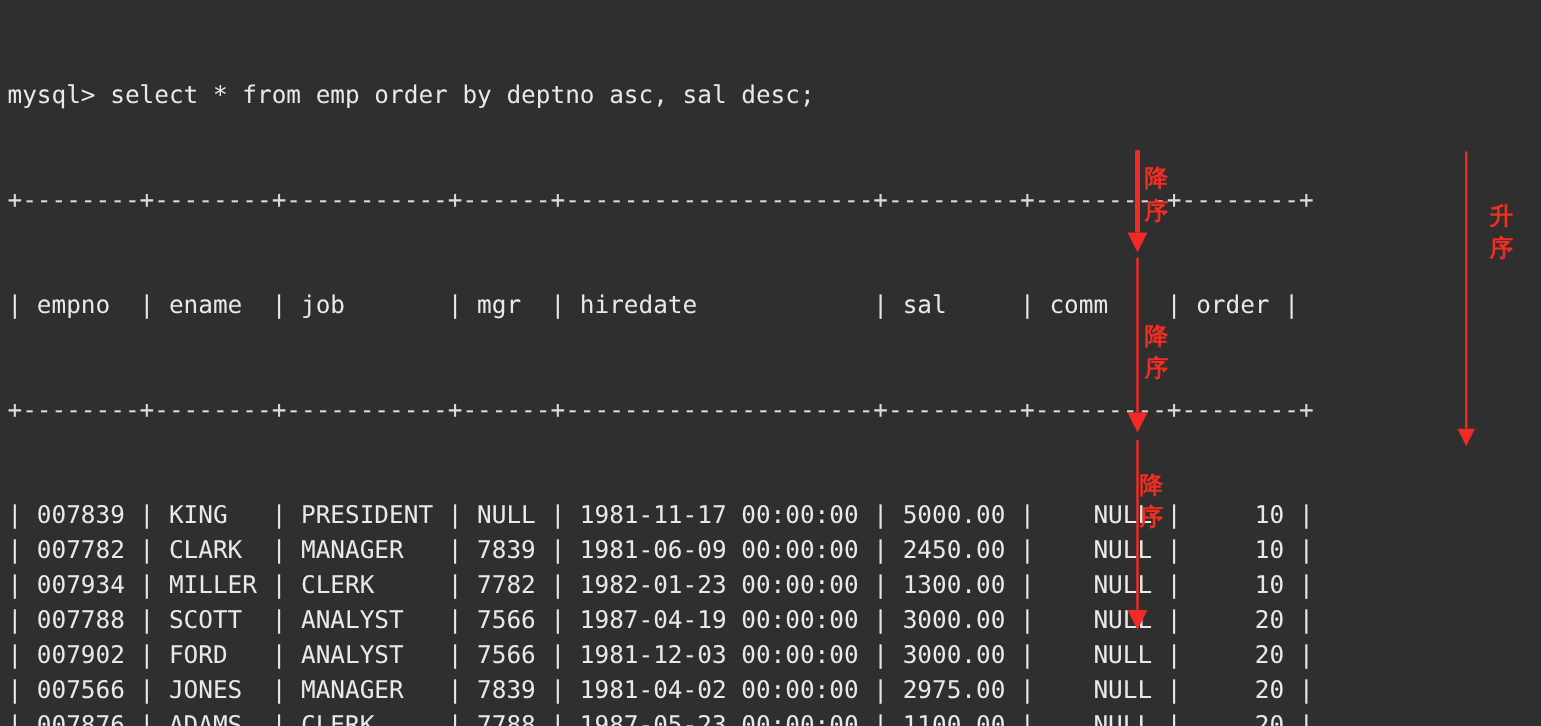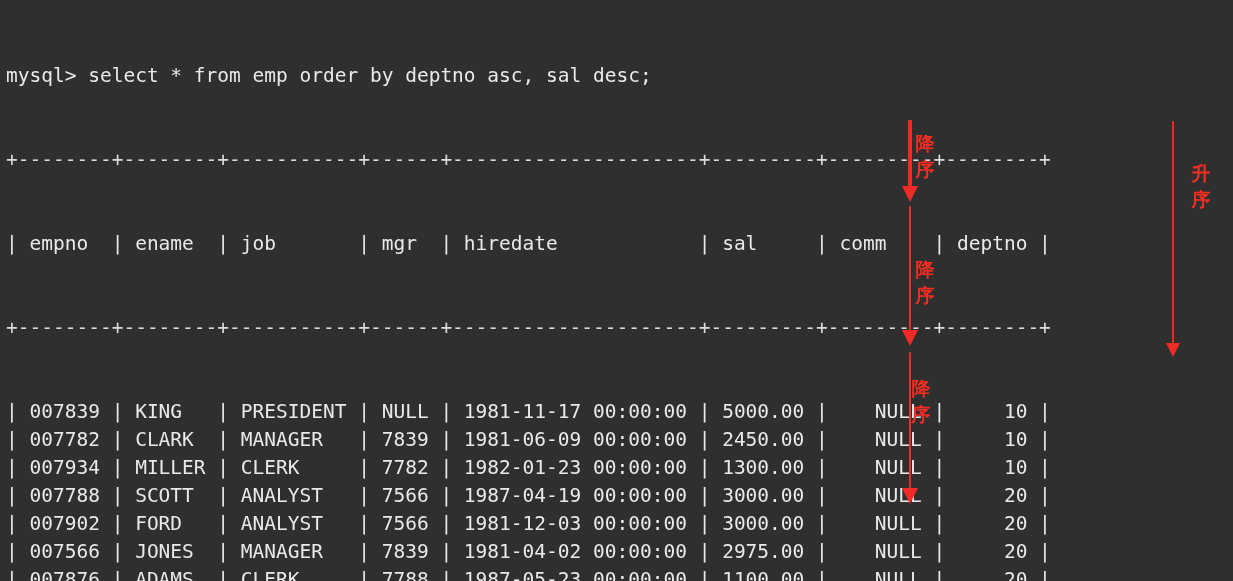--- a/index.html
+++ b/index.html
@@ -89,21 +89,21 @@
   }
 </style>
 </head>
 <body>
 
 <div id="terminal">
 
   <div class="term-lines">
     <div class="line">mysql&gt; select * from emp order by deptno asc, sal desc;</div>
     <div class="line rule">+--------+--------+-----------+------+---------------------+---------+---------+--------+</div>
-    <div class="line">| empno  | ename  | job       | mgr  | hiredate            | sal     | comm    | deptno |</div>
+    <div class="line">| empno  | ename  | job       | mgr  | hiredate            | sal     | comm    | order |</div>
     <div class="line rule">+--------+--------+-----------+------+---------------------+---------+---------+--------+</div>
     <div id="body-rows"><div class="line">| 007839 | KING   | PRESIDENT | NULL | 1981-11-17 00:00:00 | 5000.00 |    NULL |     10 |</div><div class="line">| 007782 | CLARK  | MANAGER   | 7839 | 1981-06-09 00:00:00 | 2450.00 |    NULL |     10 |</div><div class="line">| 007934 | MILLER | CLERK     | 7782 | 1982-01-23 00:00:00 | 1300.00 |    NULL |     10 |</div><div class="line">| 007788 | SCOTT  | ANALYST   | 7566 | 1987-04-19 00:00:00 | 3000.00 |    NULL |     20 |</div><div class="line">| 007902 | FORD   | ANALYST   | 7566 | 1981-12-03 00:00:00 | 3000.00 |    NULL |     20 |</div><div class="line">| 007566 | JONES  | MANAGER   | 7839 | 1981-04-02 00:00:00 | 2975.00 |    NULL |     20 |</div><div class="line">| 007876 | ADAMS  | CLERK     | 7788 | 1987-05-23 00:00:00 | 1100.00 |    NULL |     20 |</div></div>
     
     
   </div>
 
   <div class="anno-layer">
 
     <div class="anno-arrow" style="left:902px; top:120px; width:16px; height:82px;">
       <div class="shaft" style="height:66px;"></div>

